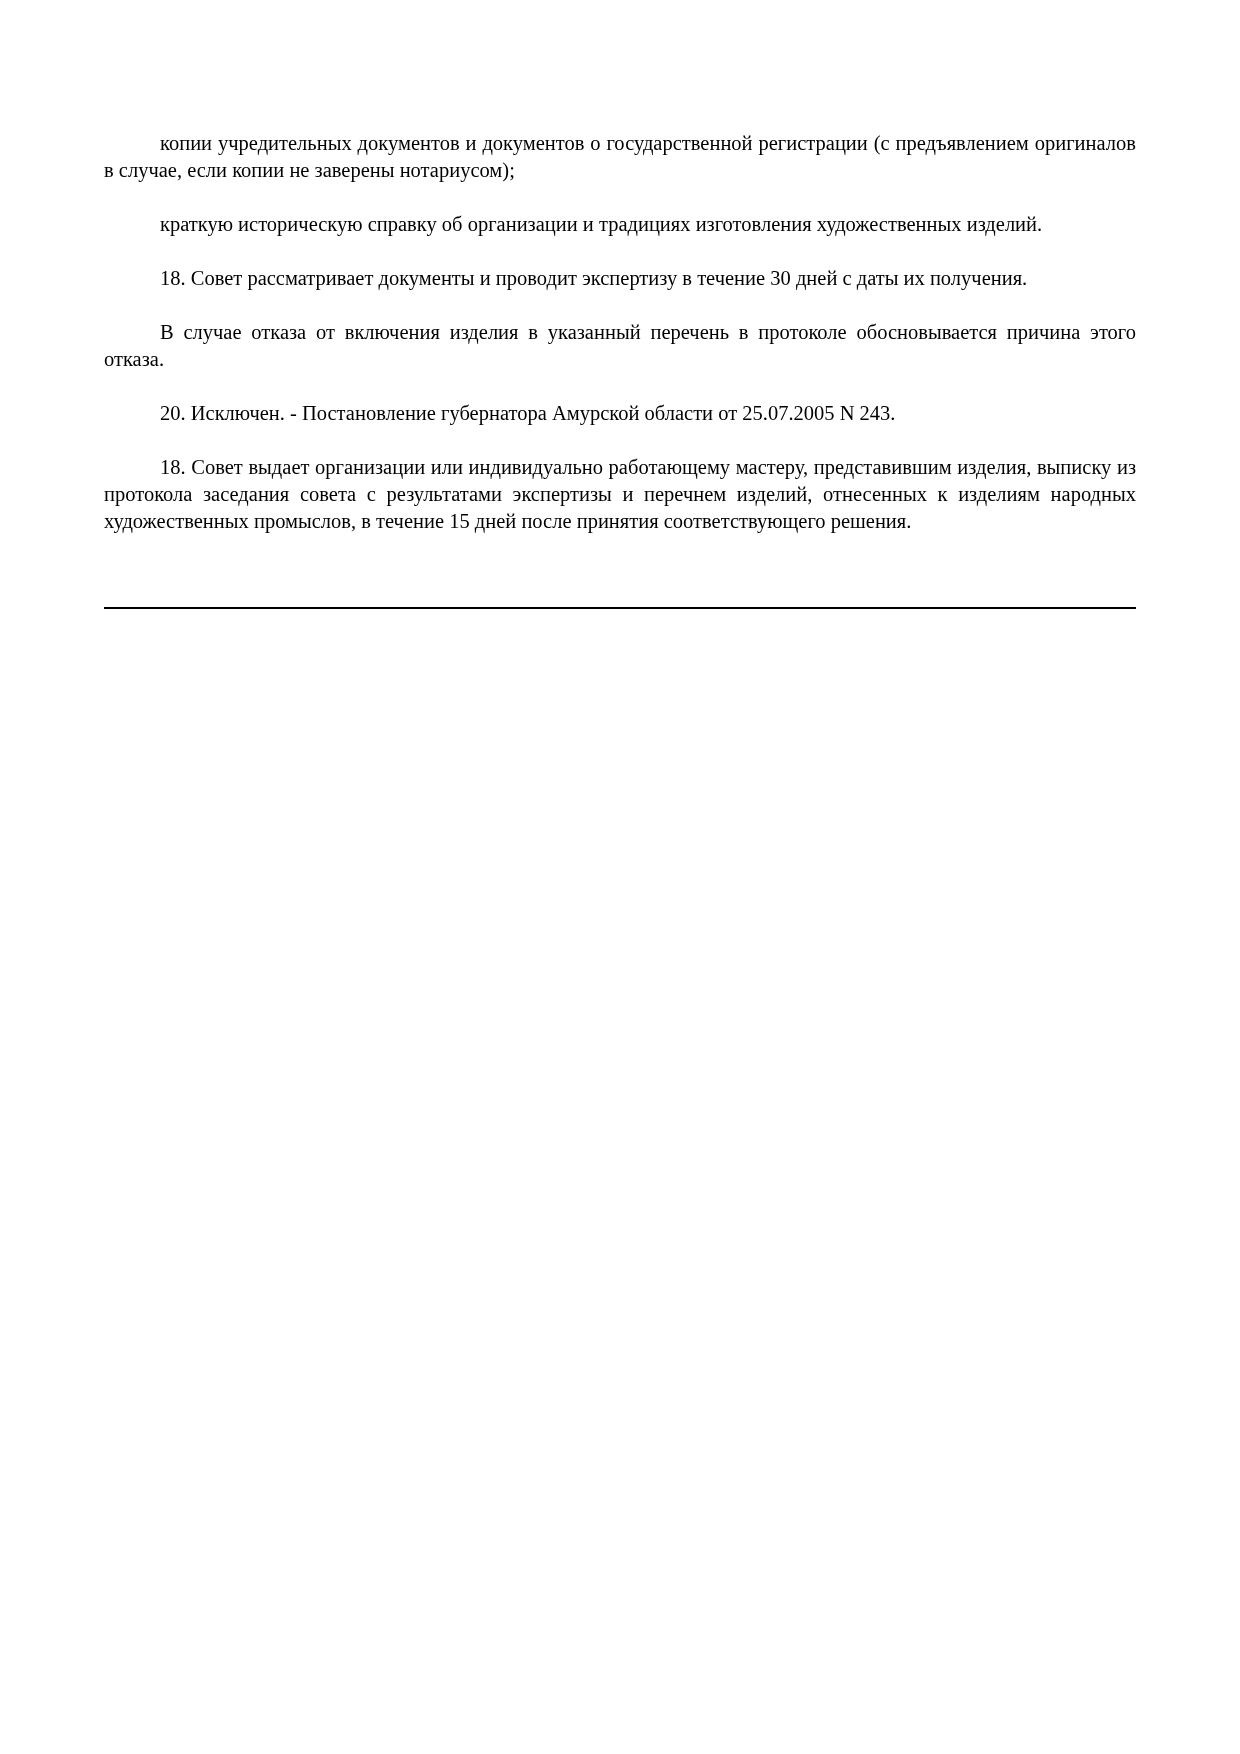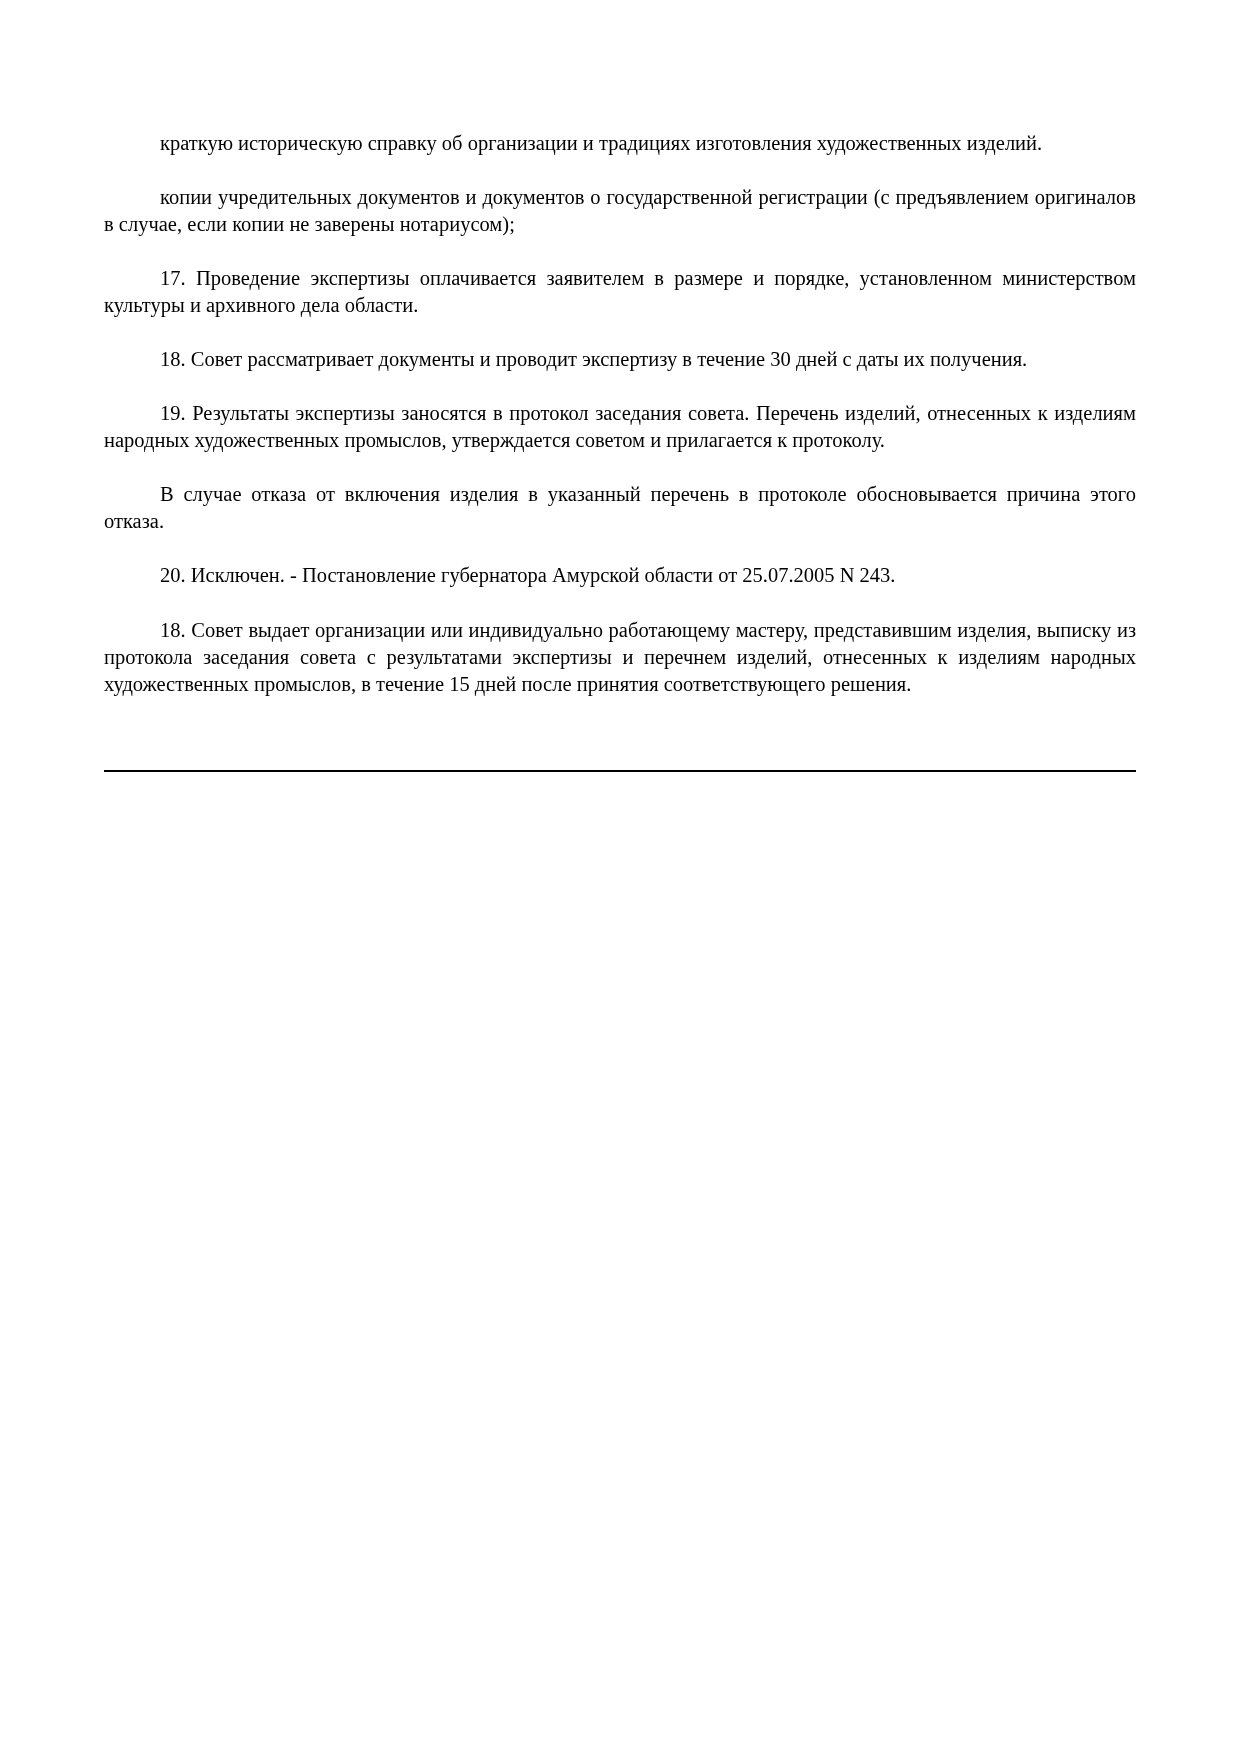--- a/index.html
+++ b/index.html
@@ -44,23 +44,21 @@
     border-top: 2px solid #000000;
     margin: 72px 0 0 0;
     width: 100%;
   }
 </style>
 </head>
 <body>
 
 <div class="page">
   <div class="doc-body">
+    <p class="para">копии учредительных документов и документов о государственной регистрации (с предъявлением оригиналов в случае, если копии не заверены нотариусом);</p>
     <p class="para">краткую историческую справку об организации и традициях изготовления художественных изделий.</p>
-    <p class="para">копии учредительных документов и документов о государственной регистрации (с предъявлением оригиналов в случае, если копии не заверены нотариусом);</p>
-    <p class="para">17. Проведение экспертизы оплачивается заявителем в размере и порядке, установленном министерством культуры и архивного дела области.</p>
     <p class="para">18. Совет рассматривает документы и проводит экспертизу в течение 30 дней с даты их получения.</p>
-    <p class="para">19. Результаты экспертизы заносятся в протокол заседания совета. Перечень изделий, отнесенных к изделиям народных художественных промыслов, утверждается советом и прилагается к протоколу.</p>
     <p class="para">В случае отказа от включения изделия в указанный перечень в протоколе обосновывается причина этого отказа.</p>
     <p class="para">20. Исключен. - Постановление губернатора Амурской области от 25.07.2005 N 243.</p>
     <p class="para">18. Совет выдает организации или индивидуально работающему мастеру, представившим изделия, выписку из протокола заседания совета с результатами экспертизы и перечнем изделий, отнесенных к изделиям народных художественных промыслов, в течение 15 дней после принятия соответствующего решения.</p>
   </div>
   <hr class="divider">
 </div>
 
 </body></html>

